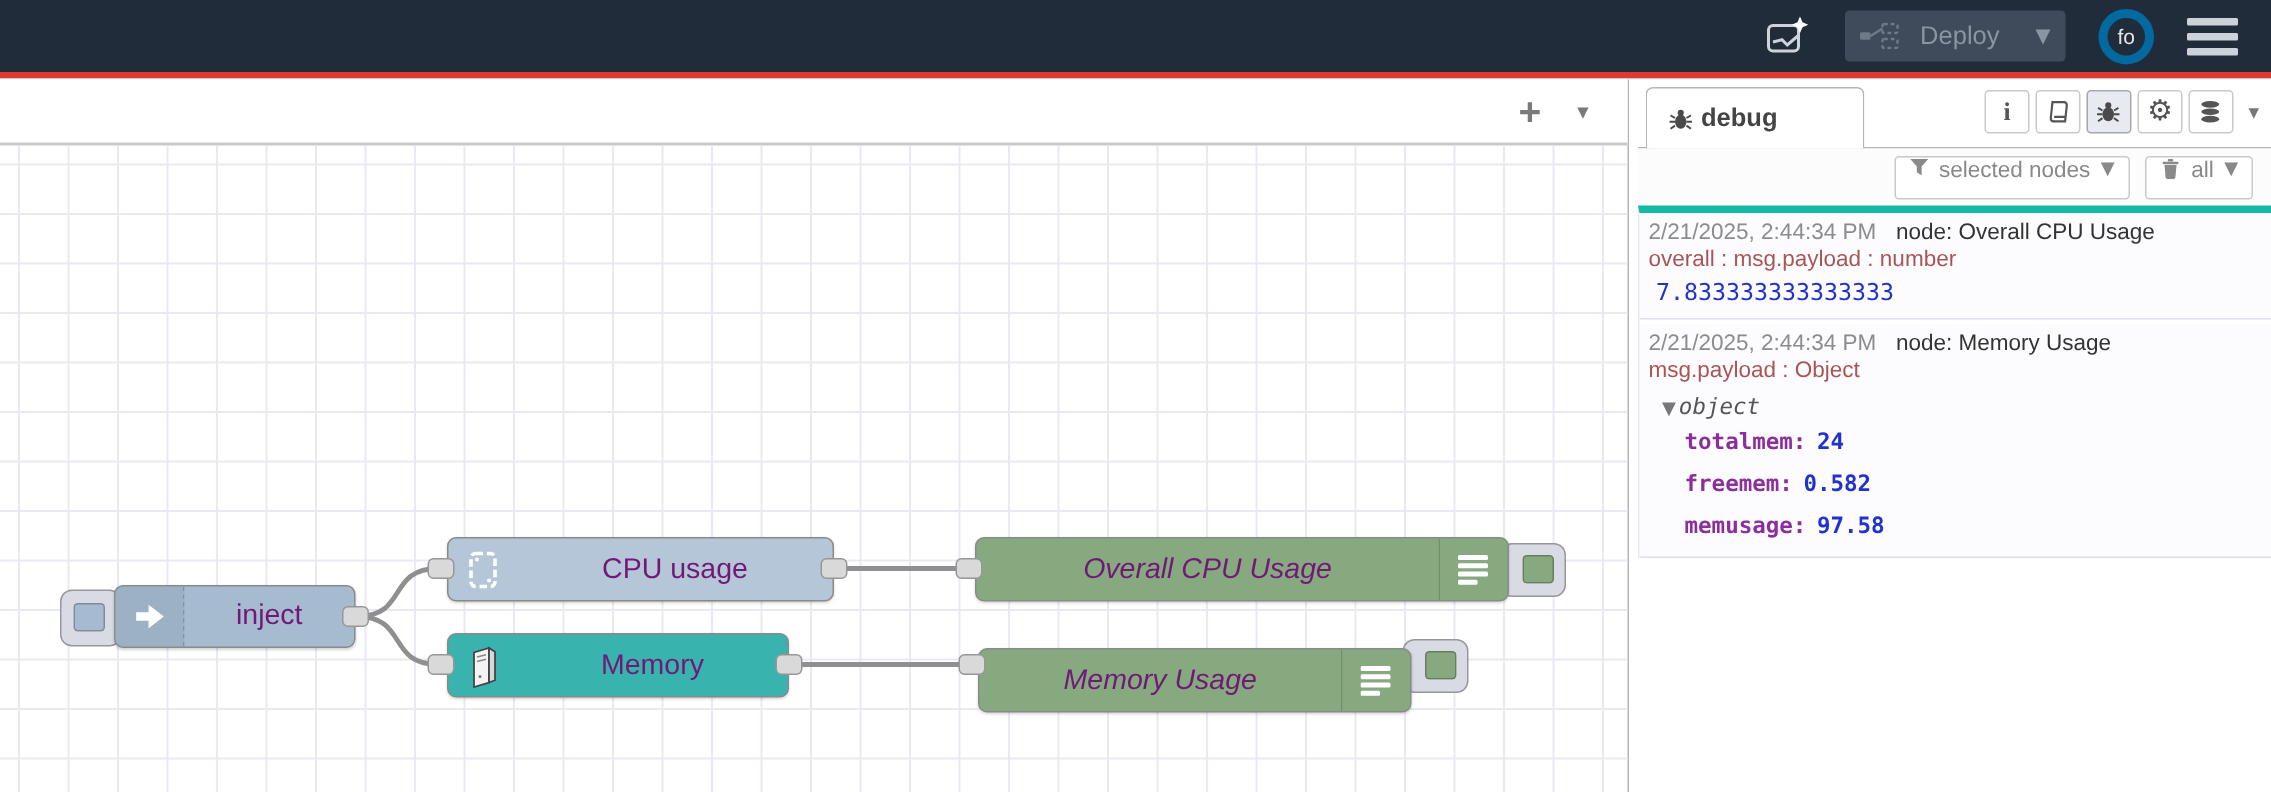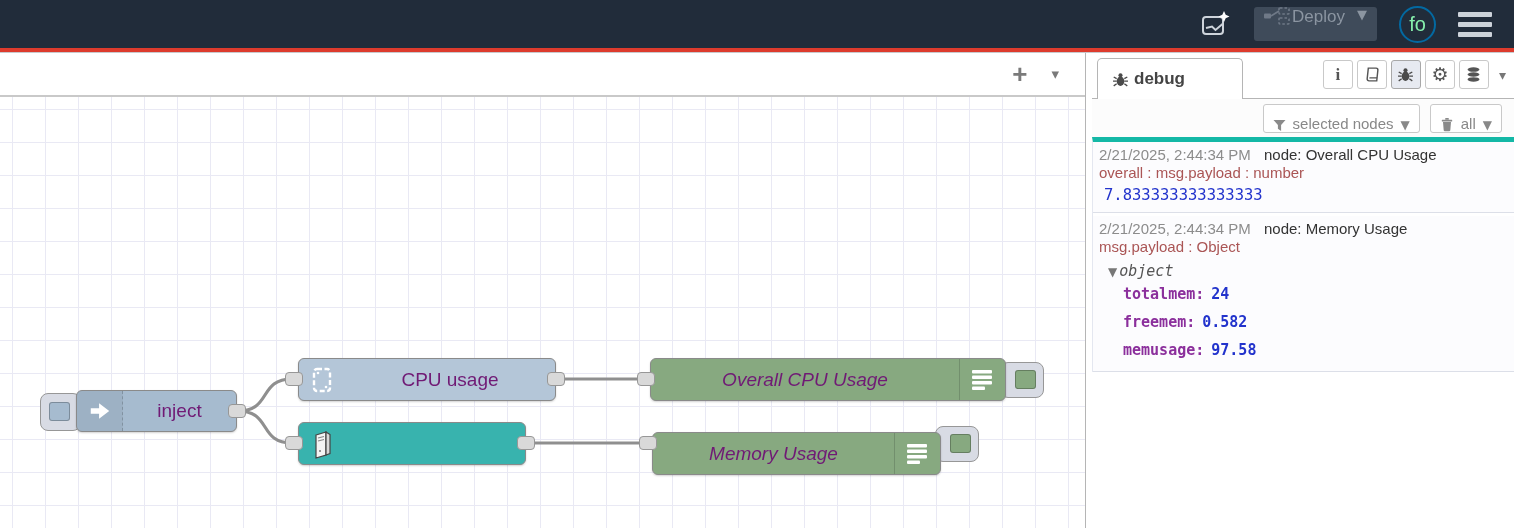--- a/index.html
+++ b/index.html
@@ -3,24 +3,24 @@
 <meta charset="utf-8">
 <style>
   * { margin:0; padding:0; box-sizing:border-box; }
   html,body { width:1514px; height:528px; overflow:hidden; font-family:"Liberation Sans",sans-serif; background:#fff; }
   .app { width:1514px; height:528px; display:flex; flex-direction:column; }
 
   
   .header { height:48px; background:var(--header-bg,#212c3a); display:flex; align-items:center; justify-content:flex-end; gap:22px; padding-right:22px; flex:0 0 auto; }
   .red-line { height:4px; background:var(--accent-red,#dd3b2d); flex:0 0 auto; }
   .ai-btn { width:34px; height:34px; display:flex; align-items:center; justify-content:center; cursor:pointer; }
-  .deploy-group { height:34px; background:#3f4b5a; border-radius:3px; display:flex; padding:0 10px; gap:2px; cursor:pointer; }
+  .deploy-group { height:34px; background:#3f4b5a; border-radius:3px; display:flex; align-items:center; padding:0 10px; gap:14px; cursor:pointer; }
   .deploy-label { color:#8b95a1; font-size:17px; }
   .deploy-caret { color:#8b95a1; font-family:"DejaVu Sans",sans-serif; font-size:13px; padding-left:10px; }
-  .avatar { width:37px; height:37px; border:2px solid #0369a1; border-radius:50%; color:#86efac; font-size:20px; display:flex; align-items:center; justify-content:center; cursor:pointer; }
+  .avatar { width:37px; height:37px; border:6px solid #0369a1; border-radius:50%; color:#e5e5e5; font-size:14px; display:flex; align-items:center; justify-content:center; cursor:pointer; }
   .hamburger { width:34px; height:25px; display:flex; flex-direction:column; justify-content:space-between; cursor:pointer; }
   .hamburger div { height:5px; background:#ccd2d9; border-radius:1px; }
 
   
   .main { flex:1; display:flex; border-top:1px solid #c9c9cd; min-height:0; }
   .canvas { width:1086px; border-right:1px solid #b5b5b5; display:flex; flex-direction:column; background:#fff; }
   .tabbar { height:44px; border-bottom:2px solid #c9c9c9; display:flex; align-items:center; justify-content:flex-end; gap:24px; padding-right:26px; background:#fff; }
   .tab-add { font-size:26px; font-weight:bold; color:#7a7a7a; line-height:1; cursor:pointer; }
   .tab-caret { color:#7a7a7a; font-family:"DejaVu Sans",sans-serif; font-size:15px; cursor:pointer; }
   .canvas-body { position:relative; flex:1; overflow:hidden;
@@ -48,21 +48,21 @@
   .sb-header { height:46px; flex:0 0 auto; display:flex; align-items:flex-end; border-bottom:1px solid #b5b5b5; }
   .sb-tab { margin-left:5px; width:146px; height:41px; background:#fff; border:1px solid #b5b5b5; border-bottom:none; border-radius:5px 5px 0 0; display:flex; align-items:center; gap:5px; padding-left:14px; font-weight:bold; font-size:17px; color:#444; position:relative; top:1px; z-index:2; cursor:pointer; }
   .sb-tools { margin-left:auto; display:flex; align-items:center; gap:4px; padding-right:8px; margin-bottom:9px; }
   .tool-btn { width:30px; height:29px; border:1px solid #c9c9c9; border-radius:3px; background:#fff; display:flex; align-items:center; justify-content:center; color:#555; cursor:pointer; }
   .tool-btn.active { background:#e7eaf1; border-color:#a8a8a8; }
   .tool-caret { color:#777; font-family:"DejaVu Sans",sans-serif; font-size:14px; margin-left:6px; cursor:pointer; }
   .info-glyph { font-family:"Liberation Serif",serif; font-weight:bold; font-size:17px; }
   .gear-glyph { font-family:"DejaVu Sans",sans-serif; font-size:19px; line-height:1; }
 
   .sb-filter { height:38px; flex:0 0 auto; display:flex; align-items:center; justify-content:flex-end; gap:10px; padding-right:12px; background:#fcfcfc; }
-  .filter-btn { height:29px; border:1px solid #c9c9c9; border-radius:3px; background:#fff; color:#888; font-size:15px; display:flex; align-items:flex-end; gap:7px; padding:0 9px; cursor:pointer; }
+  .filter-btn { height:29px; border:1px solid #c9c9c9; border-radius:3px; background:#fff; color:#888; font-size:15px; display:flex; align-items:flex-start; gap:7px; padding:0 9px; cursor:pointer; }
   .filter-btn .caret { font-family:"DejaVu Sans",sans-serif; font-size:12px; color:#888; }
 
   .sb-messages { border-top:5px solid #14b8a6; border-left:1px solid #e4e7f0; overflow:hidden; }
   .msg { background:#fcfcfe; border-bottom:1px solid #dcdfe8; padding:4px 6px 7px 6px; }
   .msg + .msg { margin-top:3px; }
   .msg-meta { font-size:15px; color:#333; white-space:nowrap; }
   .msg-ts { color:var(--timestamp-text,#8c8c8c); margin-right:9px; }
   .msg-path { font-size:15px; color:var(--payload-path-text,#aa5555); margin-top:1px; }
   .msg-value { font-family:"DejaVu Sans Mono",monospace; font-size:15.5px; font-weight:500; color:var(--value-number-text,#2233cc); padding:5px 0 1px 5px; }
   .obj-row { font-family:"DejaVu Sans Mono",monospace; font-size:15px; color:#555; padding-left:9px; margin-top:7px; }
@@ -153,20 +153,21 @@
         <div class="node" style="left:298px; top:325px; width:228px; background:var(--node-memory,#38b3ae);">
           <div class="icon-strip">
             <svg width="26" height="30" viewBox="0 0 26 30">
               <polygon points="7,6 17,3 17,26 7,29" fill="#f4f4f4" stroke="#444" stroke-width="1.2"></polygon>
               <polygon points="17,3 21,5.5 21,24.5 17,26" fill="#d8d8d8" stroke="#444" stroke-width="1.2"></polygon>
               <line x1="9" y1="9" x2="15" y2="7.5" stroke="#888" stroke-width="1.2"></line>
               <line x1="9" y1="12" x2="15" y2="10.5" stroke="#888" stroke-width="1.2"></line>
               <circle cx="11" cy="22" r="1" fill="#777"></circle>
             </svg>
           </div>
+          <div class="node-label">Memory</div>
         </div>
         <div class="port" style="left:517px; top:339px;"></div>
 
         <div class="node-btn" style="left:1000px; top:265px; width:44px; height:36px;">
           <span class="inner" style="right:7px; top:7px; background:var(--node-debug,#87a980);"></span>
         </div>
         <div class="port" style="left:637px; top:275px;"></div>
         <div class="node" style="left:650px; top:261px; width:356px; background:var(--node-debug,#87a980);">
           <div class="node-label italic">Overall CPU Usage</div>
           <div class="icon-strip strip-right">

